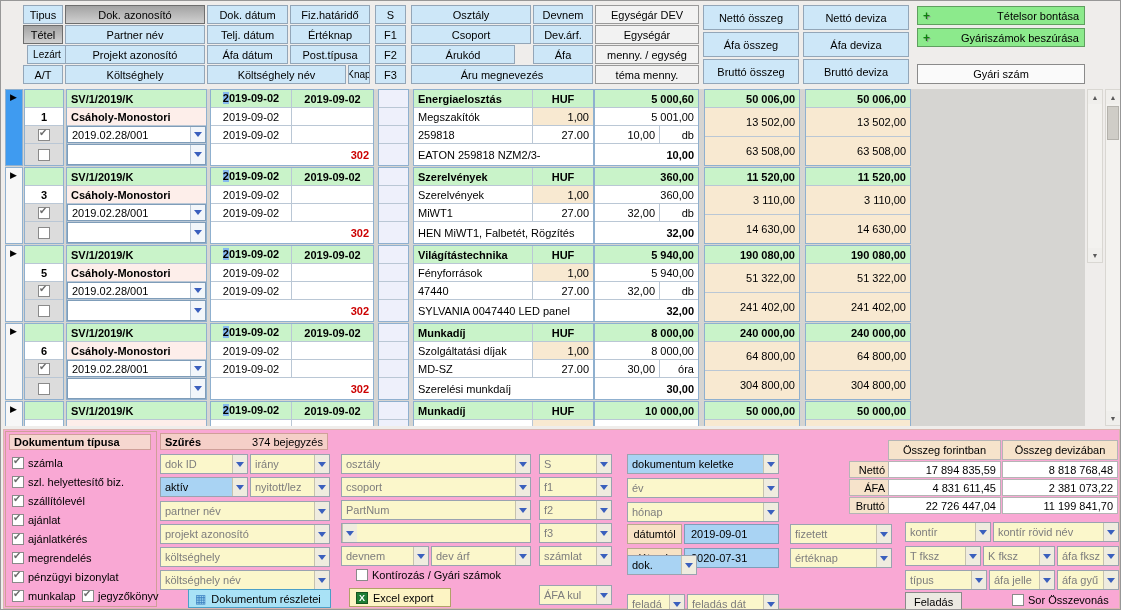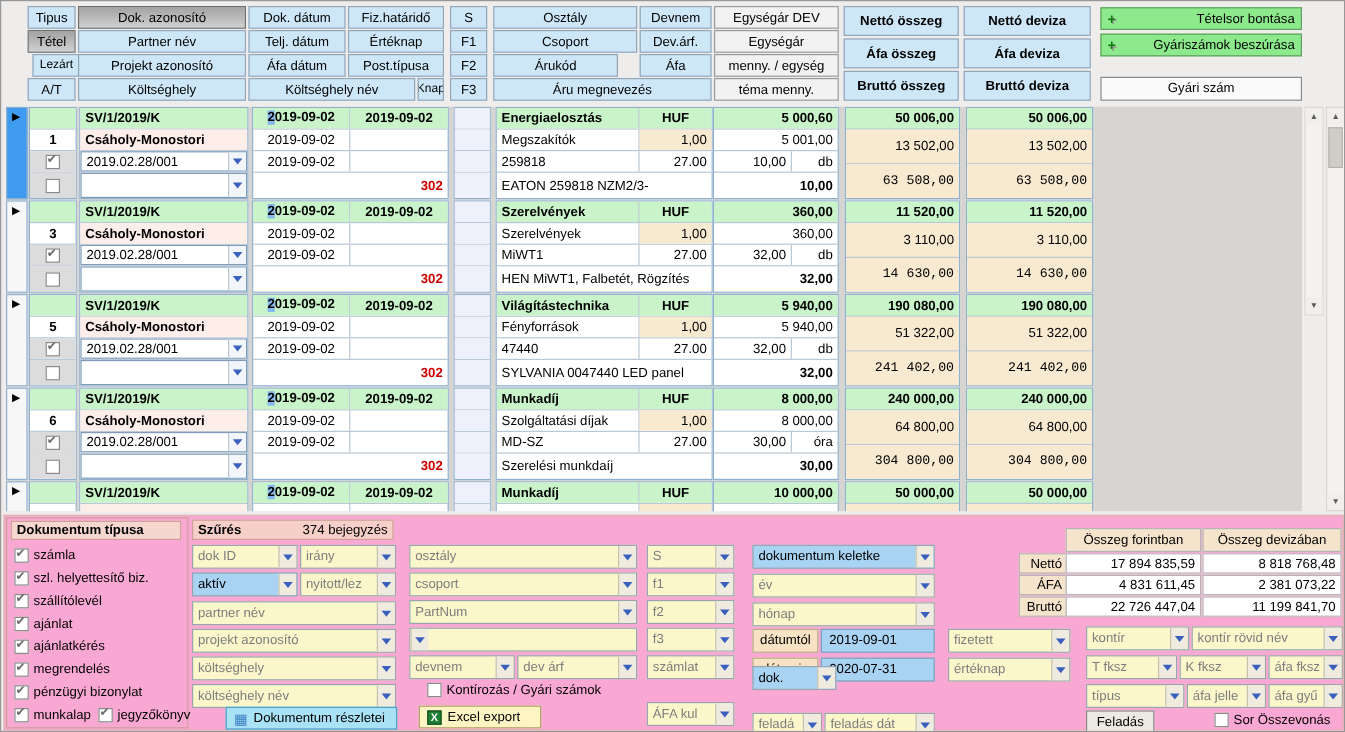--- a/index.html
+++ b/index.html
@@ -4,21 +4,21 @@
 <style>
   * { margin:0; padding:0; box-sizing:border-box; }
   html,body { background:#c8c8c8; }
   body { font-family:"Liberation Sans", sans-serif; font-size:11px; color:#000; }
   #win { position:relative; width:1121px; height:610px; background:#efedeb; border:1px solid #979797; overflow:hidden; }
 
   
   .hc { position:absolute; height:19px; background:#cde7f8; border:1px solid #93a6b8;
         display:flex; align-items:center; justify-content:center; font-size:11px; white-space:nowrap; overflow:hidden; }
   .hc.pressed { background:linear-gradient(#a3a3a3,#d0d0d0); border:1px solid #6e6e6e; }
-  .hc.tall { height:25px;font-weight:bold; }
+  .hc.tall { height:25px; }
   .btn-green { position:absolute; height:19px; background:#8cea8c; border:1px solid #5f9f5f;
         display:flex; align-items:center; gap:5px; padding:0 5px; cursor:default; }
   .btn-green .lbl { flex:1; text-align:right; }
   .plus-icon { color:#0c830c; font-weight:bold; font-size:12px; text-shadow:1px 1px 0 #9a9a9a; }
   .hdr-plain { position:absolute; background:#fafafa; border:1px solid #8a8a8a;
         display:flex; align-items:center; justify-content:center; }
 
   
   #grid-bg { position:absolute; left:4px; top:88px; width:1080px; height:337px; background:#d6d5d2; }
   #grid-rows { position:absolute; left:4px; top:88px; width:915px; height:337px; overflow:hidden; }
@@ -46,21 +46,21 @@
   .w-doc { width:141px; margin-left:2px; }
   .w-dates { width:164px; margin-left:3px; }
   .w-s { width:31px; margin-left:4px; }
   .w-item { width:181px; margin-left:4px; }
   .w-price { width:105px; }
   .w-netto { width:96px; margin-left:5px; }
   .w-dev { width:106px; margin-left:5px; }
   .nt { flex-direction:column; }
   .nt .r1 { height:18px; border-bottom:1px solid #bac7d5; }
   .nt .r2 { flex:1; border-bottom:1px solid #bac7d5; }
-  .nt .r3 { flex:1;font-family:Liberation Mono, monospace; }
+  .nt .r3 { flex:1; }
   .nt div { display:flex; align-items:center; justify-content:flex-end; padding-right:4px; overflow:hidden; }
   .dsel { display:block; line-height:17px; }
   .dsel::first-letter { background:#86b9ee; }
 
   
   .cb { width:12px; height:12px; border:1px solid #8a8a8a; background:#fff; display:inline-block; position:relative; flex:none; }
   .cb.checked::after { content:"\2714"; position:absolute; left:0px; top:-3px; font-size:10px; color:#6c6c6c; }
 
   
   .combo { display:flex; align-items:stretch; background:#fbf7cb; border:1px solid #9aa3b0; overflow:hidden; }

